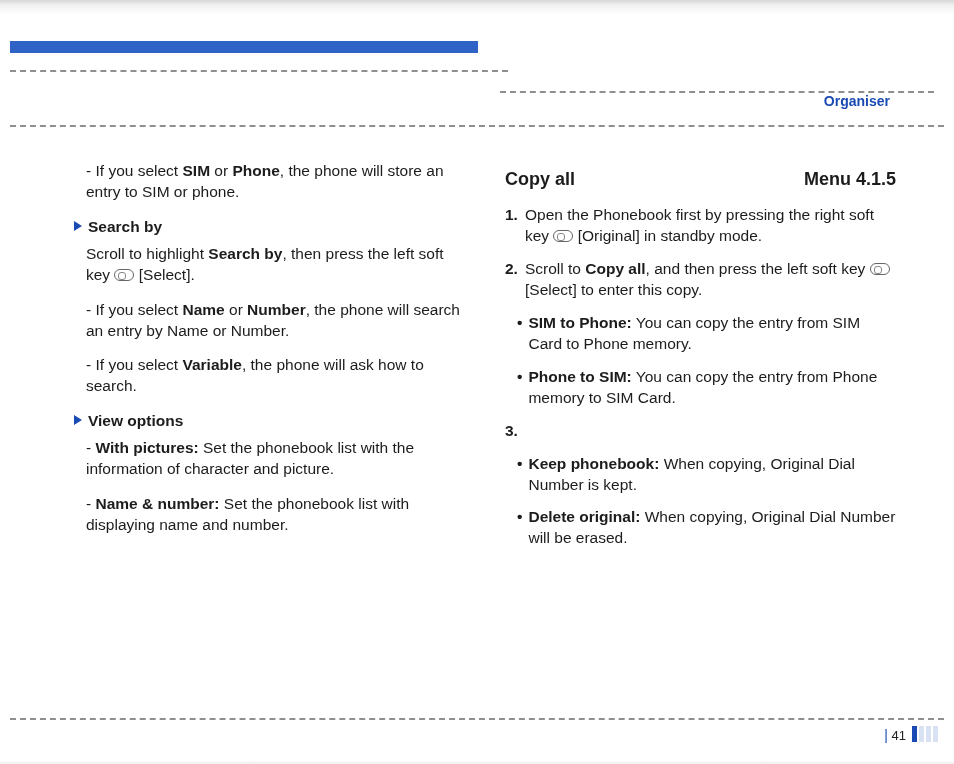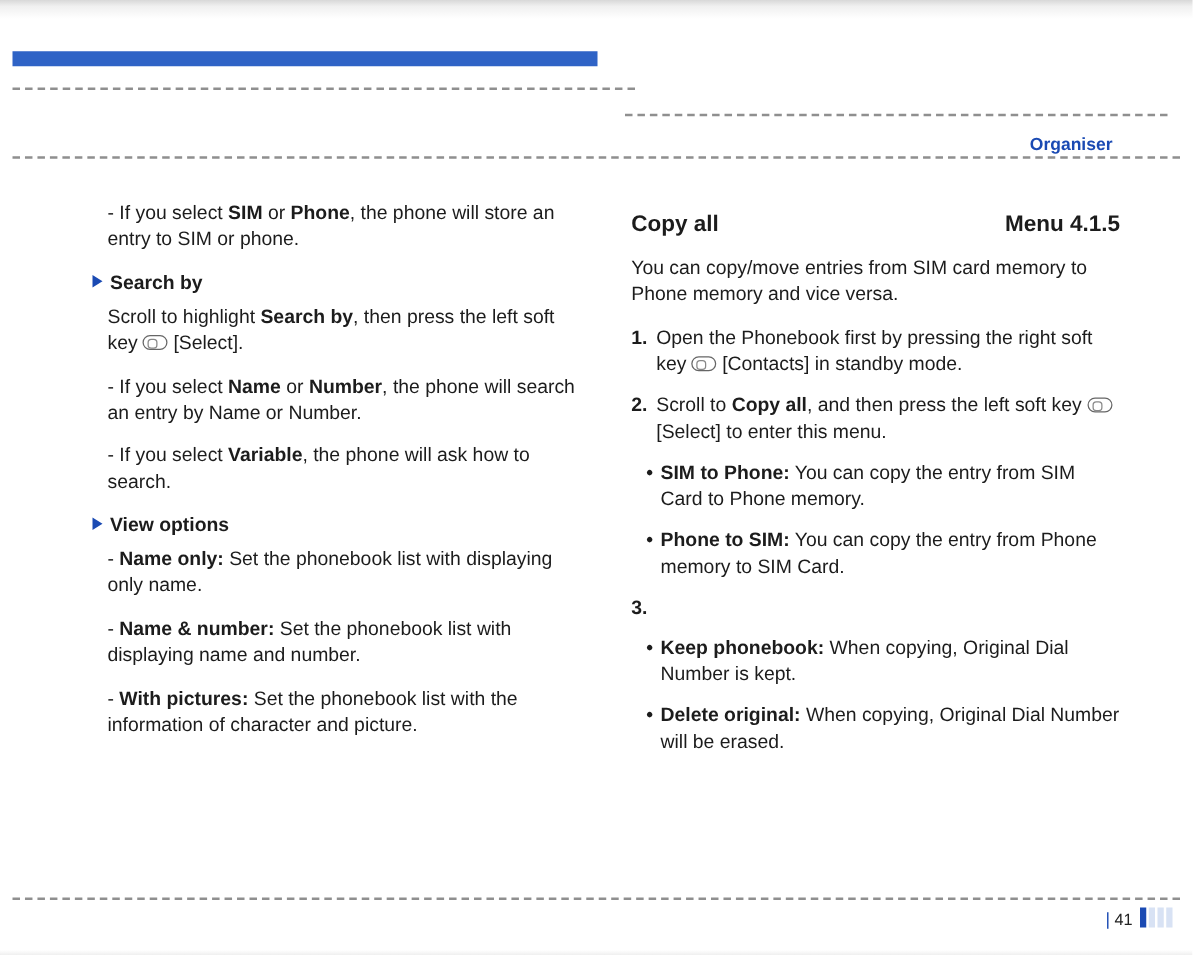--- a/index.html
+++ b/index.html
@@ -26,21 +26,21 @@
     background: #2f63c6;
   }
   .dashed-h {
     border-top: 2px dashed #8f8f8f;
     position: absolute;
   }
   .dash-top { top: 70px; left: 10px; right: 446px; }
   .dash-top-r { top: 50px; left: 490px; right: 10px; }
   .section-label {
     position: absolute;
-    top: 107px;
+    top: 93px;
     right: 64px;
     color: #1a4ab3;
     font-weight: 700;
     font-size: 14px;
   }
   .content {
     position: absolute;
     top: 125px;
     left: 10px;
     right: 10px;
@@ -162,45 +162,41 @@
         <span>- If you select </span><b>Name</b><span> or </span><b>Number</b><span>, the phone will search an entry by Name or Number.</span>
       </div>
       <div class="sub-dash indent1">
         <span>- If you select </span><b>Variable</b><span>, the phone will ask how to search.</span>
       </div>
 
       <div class="bullet-row">
         <span class="blue-tri"></span><span class="heading">View options</span>
       </div>
       <div class="sub-dash indent1">
-        <span>- </span><b>Name only:</b><span> Set the phonebook list with displaying only name.</span>
+        <span>- </span><b>With pictures:</b><span> Set the phonebook list with the information of character and picture.</span>
       </div>
       <div class="sub-dash indent1">
         <span>- </span><b>Name &amp; number:</b><span> Set the phonebook list with displaying name and number.</span>
-      </div>
-      <div class="sub-dash indent1">
-        <span>- </span><b>With pictures:</b><span> Set the phonebook list with the information of character and picture.</span>
       </div>
     </div>
 
     <div class="col">
       <div class="col2-head">
         <span>Copy all</span>
         <span>Menu 4.1.5</span>
       </div>
-      <div class="para">You can copy/move entries from SIM card memory to Phone memory and vice versa.</div>
 
       <div class="num-item">
         <span class="n">1.</span>
-        <span><span>Open the Phonebook first by pressing the right soft key </span><span class="key-icon"></span><span> [Contacts] in standby mode.</span></span>
+        <span><span>Open the Phonebook first by pressing the right soft key </span><span class="key-icon"></span><span> [Original] in standby mode.</span></span>
       </div>
 
       <div class="num-item">
         <span class="n">2.</span>
-        <span><span>Scroll to </span><b>Copy all</b><span>, and then press the left soft key </span><span class="key-icon"></span><span> [Select] to enter this menu.</span></span>
+        <span><span>Scroll to </span><b>Copy all</b><span>, and then press the left soft key </span><span class="key-icon"></span><span> [Select] to enter this copy.</span></span>
       </div>
       <div class="dot-item">
         <span class="dot">•</span>
           <span><b>SIM to Phone:</b><span> You can copy the entry from SIM Card to Phone memory.</span></span>
       </div>
       <div class="dot-item">
         <span class="dot">•</span>
           <span><b>Phone to SIM:</b><span> You can copy the entry from Phone memory to SIM Card.</span></span>
       </div>
 

